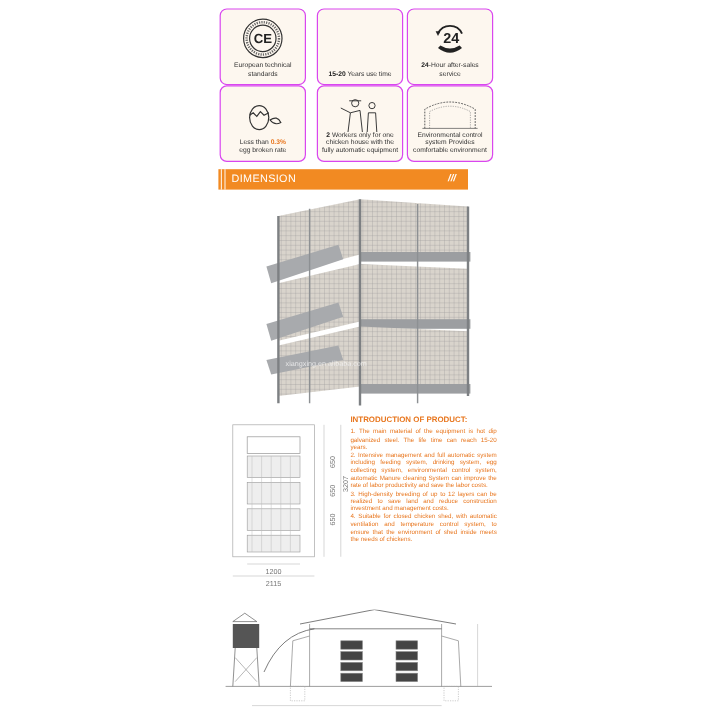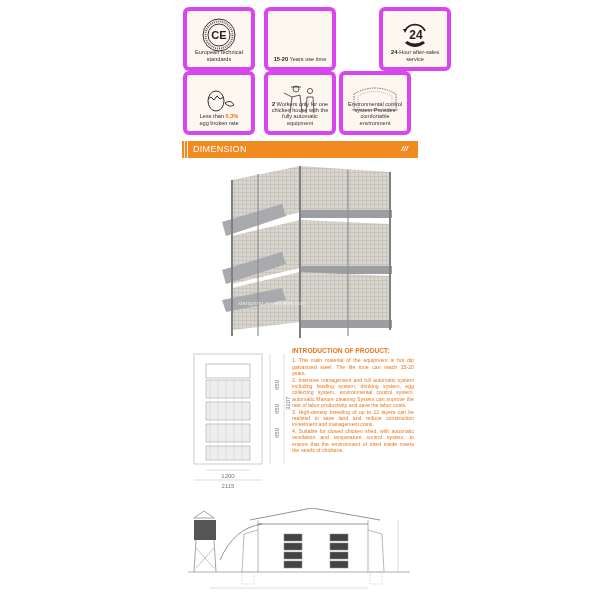--- a/index.html
+++ b/index.html
@@ -1,22 +1,22 @@
 <!DOCTYPE html>
 <html><head>
 <meta charset="utf-8">
 <style>
   html, body { margin:0; padding:0; background:#ffffff; }
   body { width:600px; height:600px; position:relative; overflow:hidden; font-family:"Liberation Sans", sans-serif; }
-  .card { position:absolute; width:72px; height:64px; background:#fdf7ef; border:4px solid #d946ef; border-radius:6px; box-sizing:border-box; text-align:center; }
+  .card { position:absolute; width:72px; height:64px; background:#fdf7ef; border:1px solid #d946ef; border-radius:6px; box-sizing:border-box; text-align:center; }
   .card .ic { position:absolute; left:0; right:0; top:6px; height:36px; display:flex; align-items:center; justify-content:center; }
   .card .cap { position:absolute; left:2px; right:2px; bottom:5px; font-size:5.6px; line-height:6.3px; color:#333; }
   .card .cap b { font-weight:bold; color:#222; }
   .card .cap .orange { color:#e8761e; font-weight:bold; }
-  .banner { position:absolute; left:182px; top:141px; width:236px; height:17px; background:#f28a22; }
+  .banner { position:absolute; left:182px; top:141px; width:208px; height:17px; background:#f28a22; }
   .banner .bar1 { position:absolute; left:2px; top:0; width:1px; height:17px; background:#fff; opacity:.8; }
   .banner .bar2 { position:absolute; left:5px; top:0; width:1px; height:17px; background:#fff; opacity:.8; }
   .banner .title { position:absolute; left:11px; top:3px; font-size:9px; color:#fff; letter-spacing:.3px; }
   .banner .slash { position:absolute; right:10px; top:3px; font-size:8px; color:#fff; font-style:italic; font-weight:bold; }
   .photo { position:absolute; left:218px; top:160px; width:176px; height:180px; }
   .intro { position:absolute; left:292px; top:348px; width:122px; color:#e8761e; font-size:5.2px; line-height:6.4px; text-align:justify; }
   .intro h3 { margin:0 0 3px 0; font-size:6.6px; font-weight:bold; color:#e8761e; }
   .intro p { margin:0; }
   .drawing { position:absolute; }
   .dim { font-size:6px; fill:#777; font-family:"Liberation Sans", sans-serif; }
@@ -33,21 +33,21 @@
       <text x="18" y="22" text-anchor="middle" font-size="11" font-weight="bold" fill="#222" font-family="Liberation Sans, sans-serif">CE</text>
     </svg>
   </div>
   <div class="cap"><span>European technical standards</span></div>
 </div>
 
 <div class="card" style="left:264px; top:7px;">
   <div class="cap"><b>15-20</b><span> Years use time</span></div>
 </div>
 
-<div class="card" style="left:339px; top:7px;margin-left:40px;">
+<div class="card" style="left:339px; top:7px;">
   <div class="ic">
     <svg width="36" height="36" viewBox="0 0 36 36">
       <path d="M8 14 A11 11 0 0 1 28 14" fill="none" stroke="#222" stroke-width="1.6"></path>
       <path d="M6 12 L8 16 L10 12" fill="#222"></path>
       <text x="19" y="22" text-anchor="middle" font-size="12" font-weight="bold" fill="#222" font-family="Liberation Sans, sans-serif">24</text>
       <path d="M8 26 Q18 34 28 26 L26 24 Q18 29 10 24 Z" fill="#222"></path>
     </svg>
   </div>
   <div class="cap"><b>24</b><span>-Hour after-sales service</span></div>
 </div>

